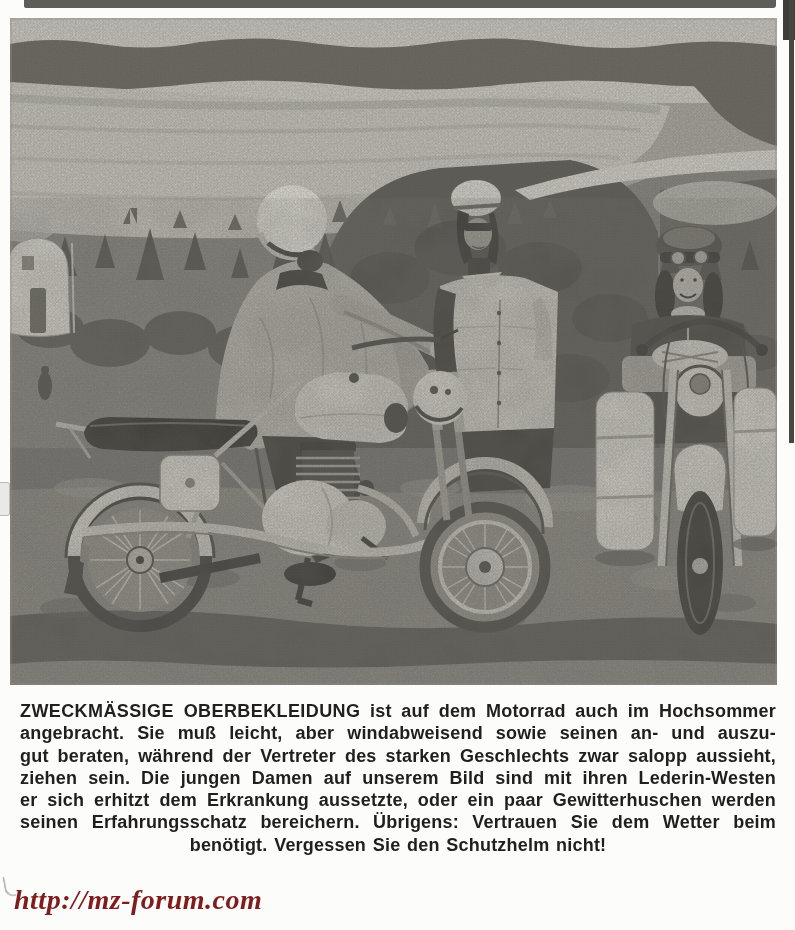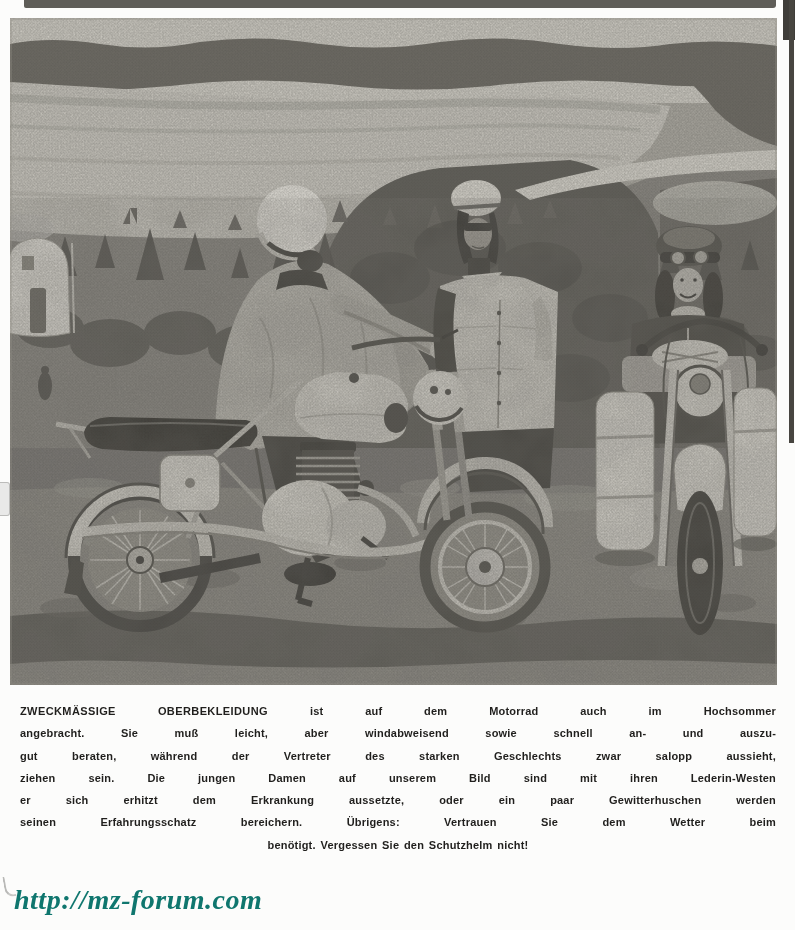--- a/index.html
+++ b/index.html
@@ -8,26 +8,26 @@
   .scan-strip-top{position:absolute;left:24px;top:0;width:752px;height:8px;background:#514f4a;border-radius:0 0 3px 2px;opacity:.92;}
   .scan-corner-blot{position:absolute;left:783px;top:0;width:12px;height:40px;background:#3f3d39;}
   .scan-edge-right{position:absolute;left:789px;top:0;width:5px;height:443px;background:#474540;}
   .edge-box{position:absolute;left:0;top:482px;width:9px;height:32px;background:#e9e9e8;
             border:1px solid #bcbcba;border-left:none;border-radius:0 3px 3px 0;}
   .squiggle{position:absolute;left:4px;top:876px;width:9px;height:19px;border-left:2px solid #b9b9b7;
             border-bottom:2px solid #c8c8c6;border-radius:0 0 0 9px;transform:rotate(-10deg);}
   .photo{position:absolute;left:10px;top:18px;width:767px;height:667px;}
   .photo svg{display:block;}
   .caption{position:absolute;left:20px;top:700px;width:756px;color:#201f1d;
-           font-weight:700;font-size:11px;line-height:22.3px;letter-spacing:.2px;word-spacing:1.5px;overflow:hidden;}
+           font-weight:700;font-size:18px;line-height:22.3px;letter-spacing:.2px;word-spacing:1.5px;overflow:hidden;}
   .cap-line{text-align:justify;text-align-last:justify;white-space:nowrap;}
   .cap-line.center{text-align-last:center;}
   .cap-lead{letter-spacing:.4px;}
   .watermark{position:absolute;left:14px;top:884px;font-family:"Liberation Serif",serif;
-             font-style:italic;font-weight:700;font-size:28px;color:#0f766e;letter-spacing:.5px;}
+             font-style:italic;font-weight:700;font-size:28px;color:#7f1d1d;letter-spacing:.5px;}
 </style>
 </head>
 <body>
 
 <div class="page">
 
   <div class="scan-strip-top"></div>
   <div class="scan-corner-blot"></div>
   <div class="scan-edge-right"></div>
   <div class="edge-box"></div>
@@ -316,21 +316,21 @@
 
       <rect x="0" y="180" width="767" height="487" filter="url(#blotch)" opacity="0.22"></rect>
       <rect x="0" y="0" width="767" height="667" fill="url(#htp)" opacity="0.13"></rect>
       <rect x="0" y="0" width="767" height="667" filter="url(#grain)" opacity="0.3"></rect>
       <rect x="1" y="1" width="765" height="665" fill="none" stroke="#8f8c84" stroke-width="2" opacity="0.35"></rect>
     </svg>
   </div>
 
   <div class="caption">
     <div class="cap-line"><span class="cap-lead">ZWECKMÄSSIGE OBERBEKLEIDUNG</span> <span>ist auf dem Motorrad auch im Hochsommer</span></div>
-    <div class="cap-line">angebracht. Sie muß leicht, aber windabweisend sowie schnell an- und auszu-</div>
+    <div class="cap-line">angebracht. Sie muß leicht, aber windabweisend sowie seinen an- und auszu-</div>
     <div class="cap-line">gut beraten, während der Vertreter des starken Geschlechts zwar salopp aussieht,</div>
     <div class="cap-line">ziehen sein. Die jungen Damen auf unserem Bild sind mit ihren Lederin-Westen</div>
     <div class="cap-line">er sich erhitzt dem Erkrankung aussetzte, oder ein paar Gewitterhuschen werden</div>
     <div class="cap-line">seinen Erfahrungsschatz bereichern. Übrigens: Vertrauen Sie dem Wetter beim</div>
     <div class="cap-line center">benötigt. Vergessen Sie den Schutzhelm nicht!</div>
   </div>
 
   <div class="watermark">http://mz-forum.com</div>
 
 </div>

